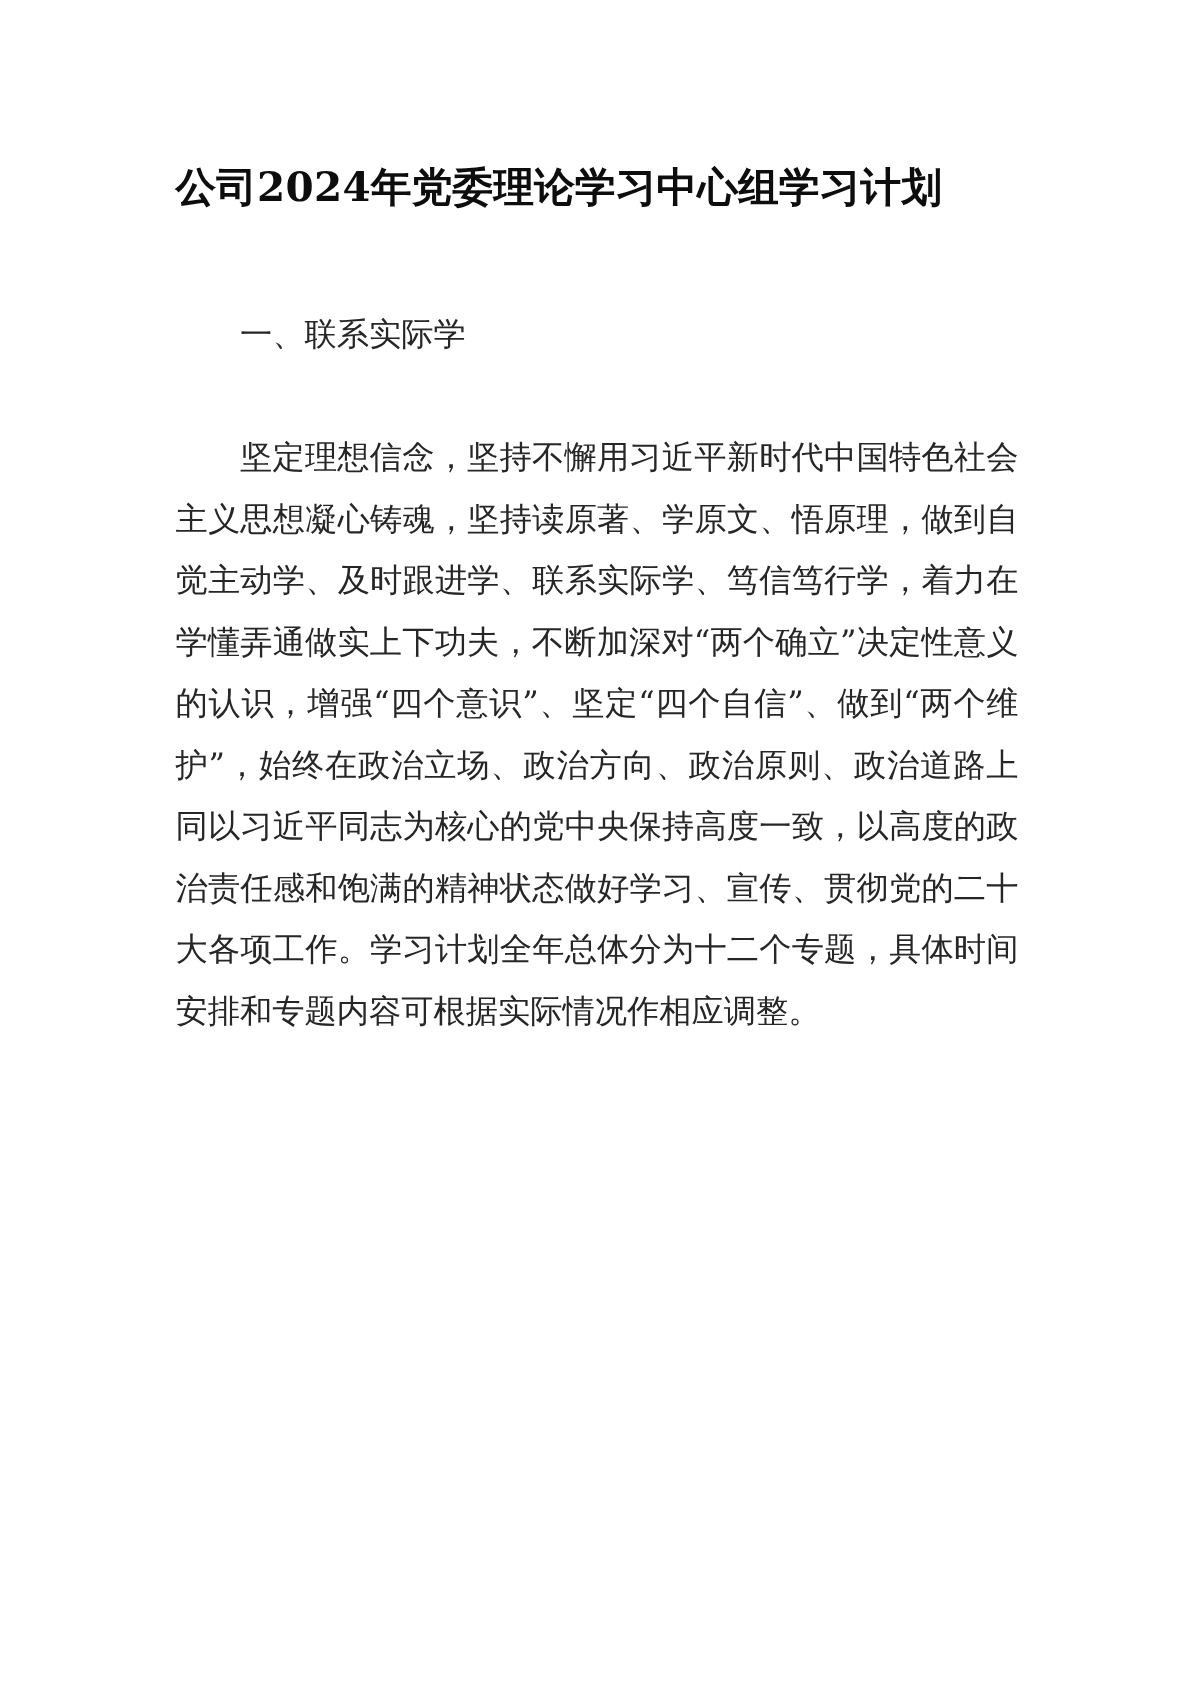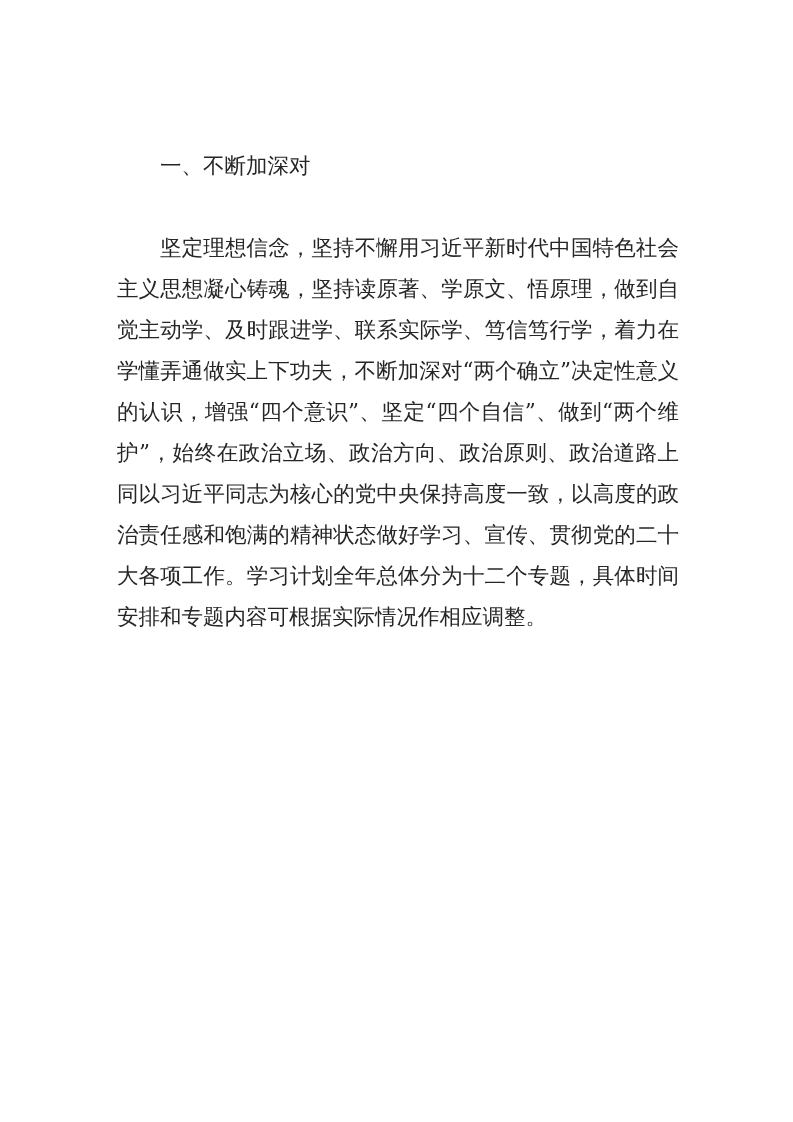--- a/index.html
+++ b/index.html
@@ -61,24 +61,25 @@
   .spacer-line {
     height: 41px;
   }
 </style>
 </head>
 <body>
 
 <div class="page">
   <div class="doc-body">
 
+    <h1 class="doc-title">公司2024年党委理论学习中心组学习计划</h1>
 
 
     <div class="spacer-line"></div>
 
-    <p class="section-heading">一、不断加深对</p>
+    <p class="section-heading">一、联系实际学</p>
 
     <div class="spacer-line"></div>
 
     <p class="para">坚定理想信念，坚持不懈用习近平新时代中国特色社会主义思想凝心铸魂，坚持读原著、学原文、悟原理，做到自觉主动学、及时跟进学、联系实际学、笃信笃行学，着力在学懂弄通做实上下功夫，不断加深对“两个确立”决定性意义的认识，增强“四个意识”、坚定“四个自信”、做到“两个维护”，始终在政治立场、政治方向、政治原则、政治道路上同以习近平同志为核心的党中央保持高度一致，以高度的政治责任感和饱满的精神状态做好学习、宣传、贯彻党的二十大各项工作。学习计划全年总体分为十二个专题，具体时间安排和专题内容可根据实际情况作相应调整。</p>
 
   </div>
 </div>
 
 </body></html>

